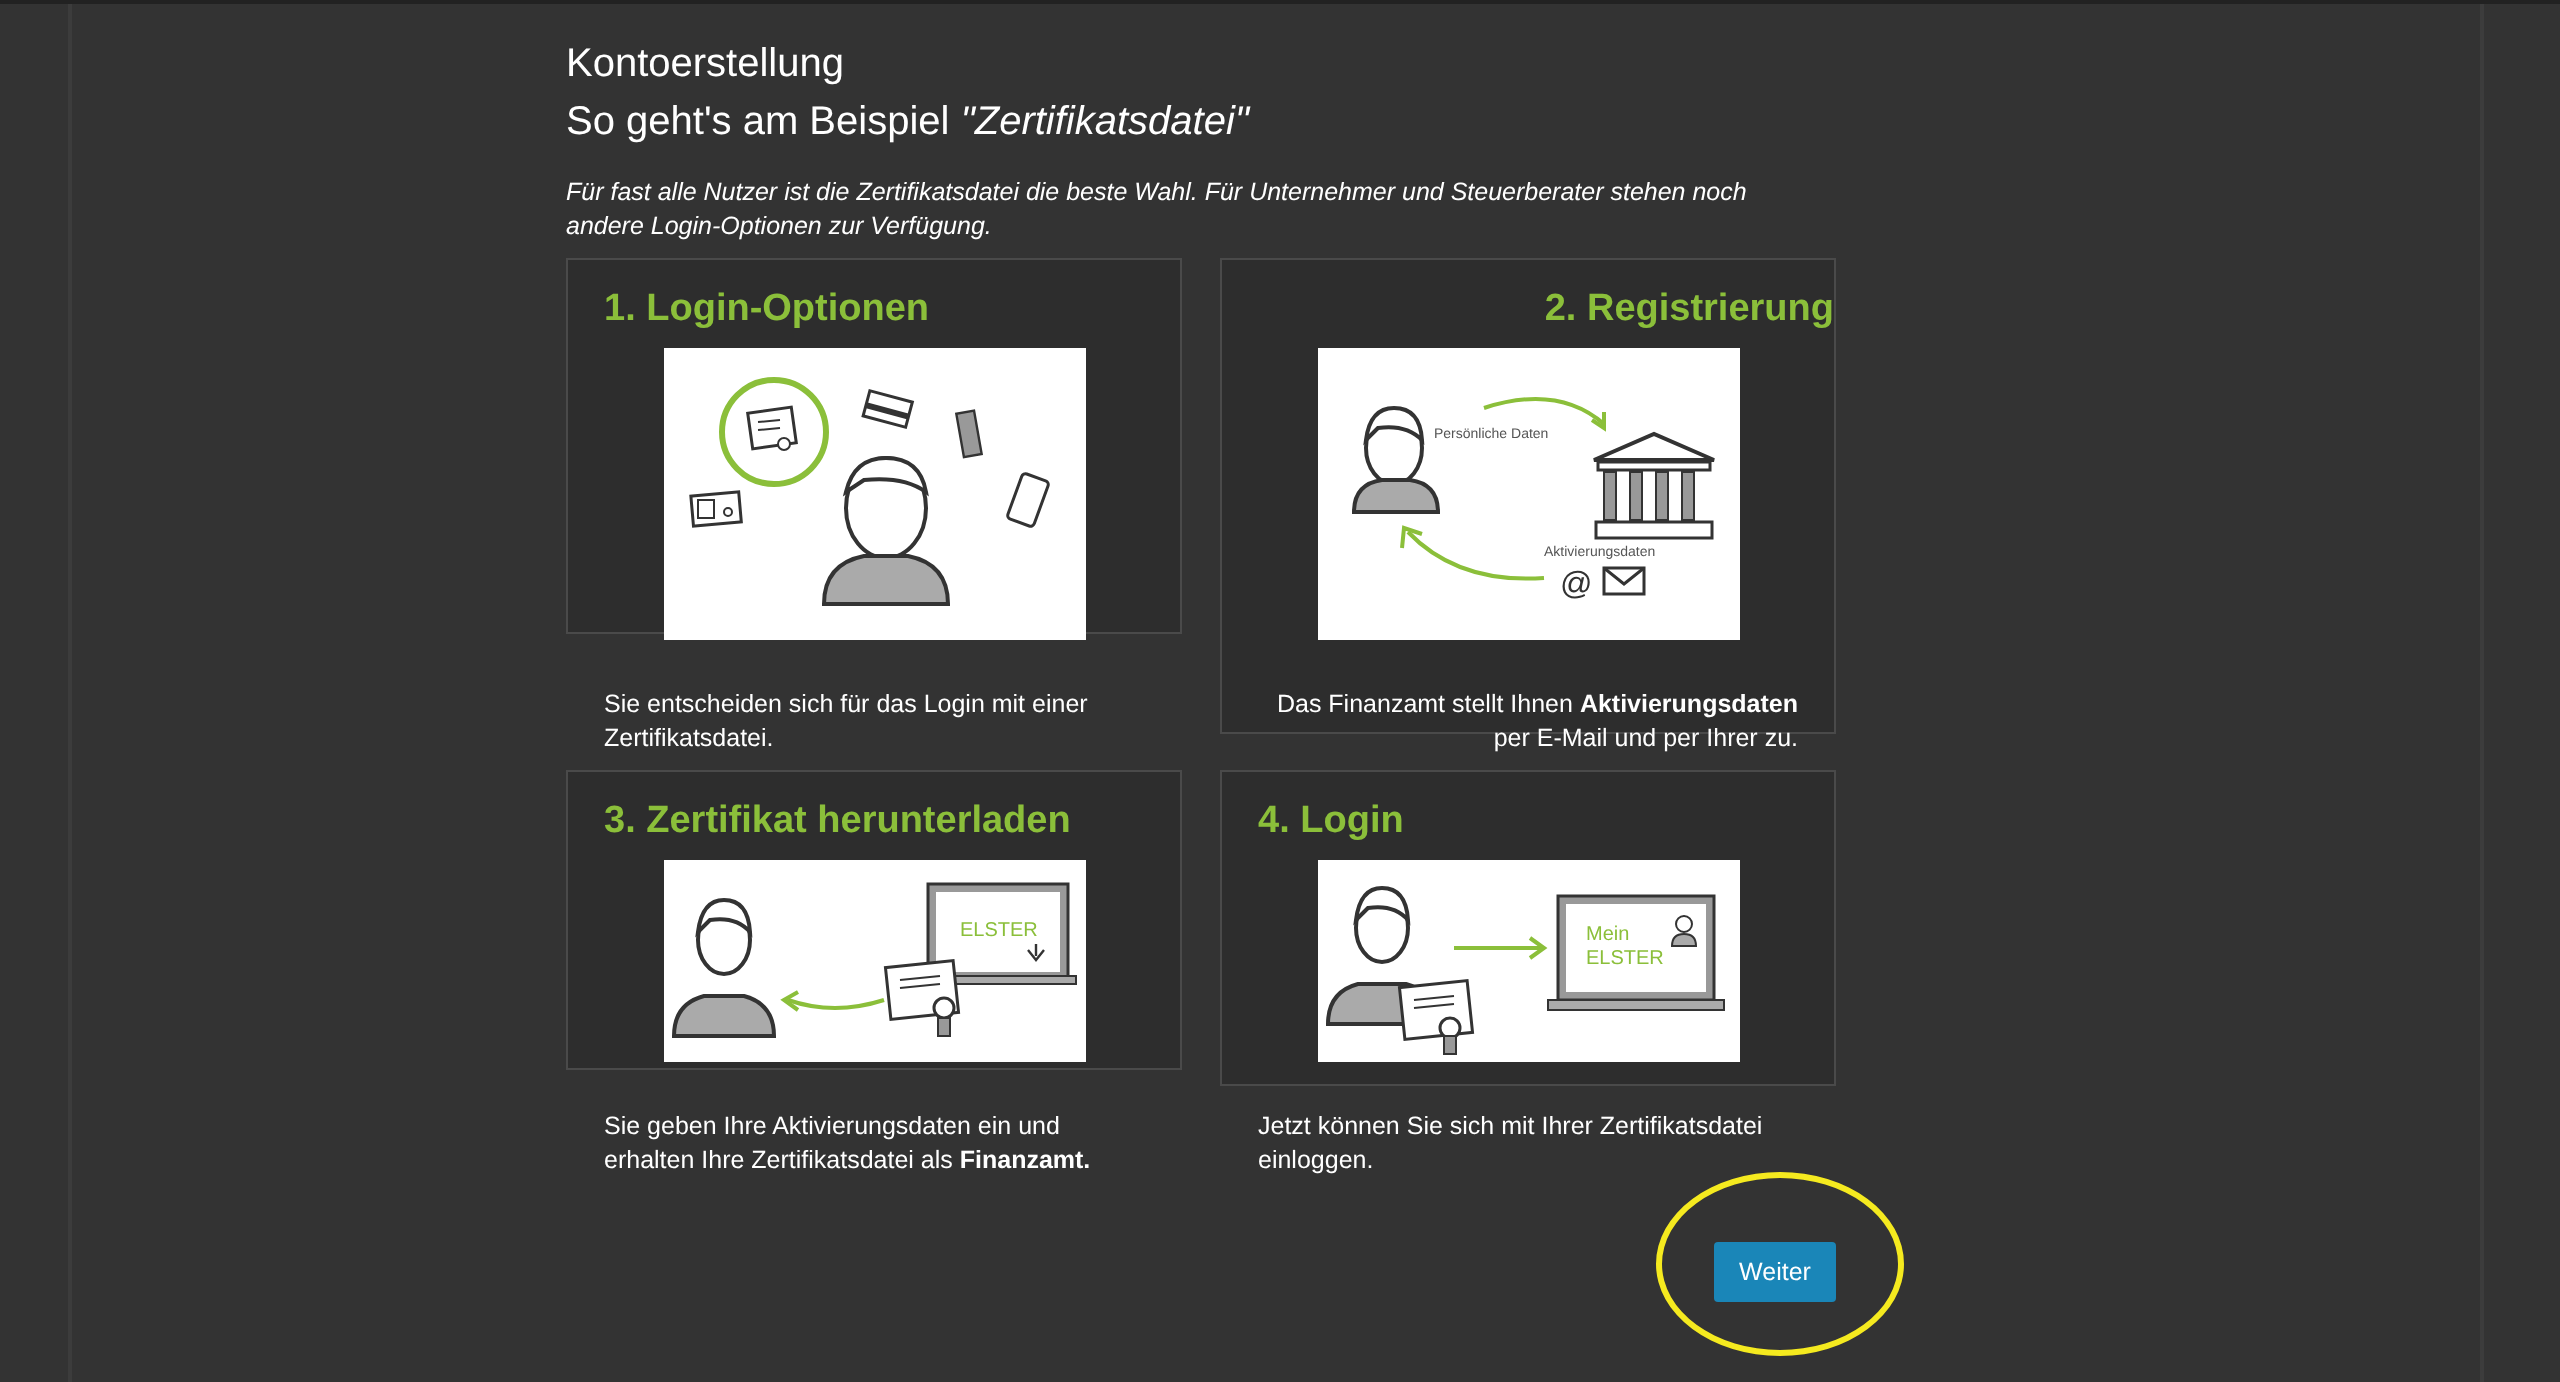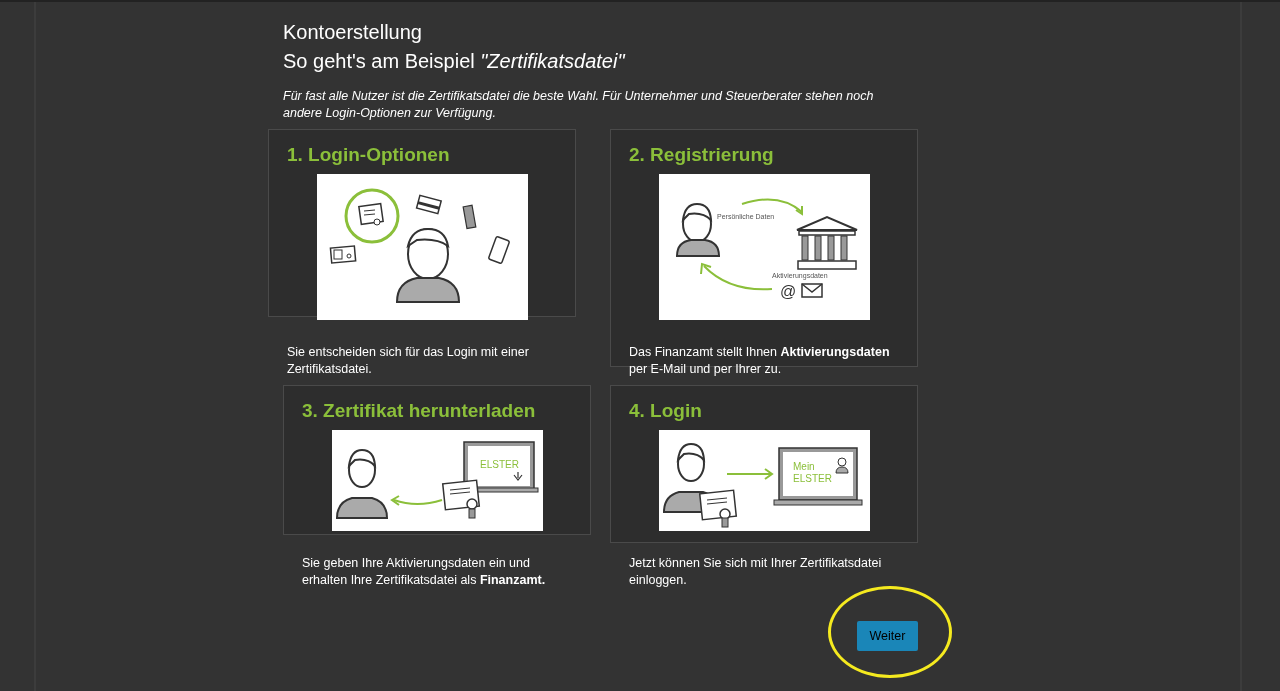--- a/index.html
+++ b/index.html
@@ -8,40 +8,40 @@
   .vline{position:absolute;top:2px;bottom:0;width:2px;background:#3c3c3c;}
   .content{position:absolute;left:283px;top:18px;width:640px;}
   h1{margin:0;font-weight:normal;font-size:20px;line-height:29px;color:#fff;}
   h1 em{font-style:italic;}
   .intro{margin:12px 0 0 0;font-size:12.5px;line-height:17px;width:620px;font-style:italic;}
   .card{position:absolute;width:308px;border:1px solid #4a4a4a;background:#2d2d2d;box-sizing:border-box;}
   .card h2{margin:14px 0 0 18px;font-size:19px;color:#8bbf3a;font-weight:bold;line-height:22px;}
   .card .img{margin:8px auto 0 auto;width:211px;background:#fff;position:relative;}
   .card p{margin:24px 18px 0 18px;font-size:12.5px;line-height:17px;}
   .card p b{font-weight:bold;}
-  .btn{position:absolute;left:857px;top:621px;width:61px;height:30px;background:#1a86b8;border:none;border-radius:2px;color:#000000;font-size:12.5px;font-family:"Liberation Sans",sans-serif;cursor:pointer;}
+  .btn{position:absolute;left:857px;top:621px;width:61px;height:30px;background:#1a86b8;border:none;border-radius:2px;color:#ffffff;font-size:12.5px;font-family:"Liberation Sans",sans-serif;cursor:pointer;}
   .highlight{position:absolute;left:828px;top:586px;width:118px;height:86px;border:3px solid #f5ea1f;border-radius:50%;pointer-events:none;}
   svg{display:block;}
 </style>
 </head>
 <body>
 
 <div class="topbar"></div>
 <div class="vline" style="left:34px"></div>
 <div class="vline" style="left:1240px"></div>
 
 <div class="content">
   <h1>
     <span>Kontoerstellung</span><br>
     <span>So geht's am Beispiel </span><em>"Zertifikatsdatei"</em>
   </h1>
   <p class="intro">Für fast alle Nutzer ist die Zertifikatsdatei die beste Wahl. Für Unternehmer und Steuerberater stehen noch andere Login-Optionen zur Verfügung.</p>
 </div>
 
-<div class="card" style="left:268px;top:129px;height:188px;">
+<div class="card" style="left:283px;top:129px;height:188px;">
   <h2>1. Login-Optionen</h2>
   <div class="img" style="height:146px">
     <svg width="211" height="146" viewBox="0 0 211 146">
       <circle cx="55" cy="42" r="26" fill="none" stroke="#8bbf3a" stroke-width="3"></circle>
       <rect x="43" y="31" width="22" height="18" fill="#fff" stroke="#333" stroke-width="1.5" transform="rotate(-8 54 40)"></rect>
       <line x1="47" y1="37" x2="58" y2="36" stroke="#333"></line>
       <line x1="47" y1="41" x2="58" y2="40" stroke="#333"></line>
       <circle cx="60" cy="48" r="3" fill="#fff" stroke="#333"></circle>
       <rect x="101" y="24" width="22" height="13" fill="#fff" stroke="#333" stroke-width="1.5" transform="rotate(15 112 30)"></rect>
       <rect x="101" y="30" width="22" height="3" fill="#333" transform="rotate(15 112 30)"></rect>
@@ -51,21 +51,21 @@
       <rect x="17" y="76" width="8" height="9" fill="none" stroke="#333"></rect>
       <circle cx="32" cy="82" r="2" fill="none" stroke="#333"></circle>
       <ellipse cx="111" cy="80" rx="20" ry="25" fill="#fff" stroke="#333" stroke-width="2"></ellipse>
       <path d="M91 72 Q95 55 111 55 Q128 55 131 72 Q120 64 100 66 Z" fill="#fff" stroke="#333" stroke-width="2"></path>
       <path d="M80 128 Q80 108 100 104 L122 104 Q142 108 142 128 Z" fill="#aaa" stroke="#333" stroke-width="2"></path>
     </svg>
   </div>
   <p>Sie entscheiden sich für das Login mit einer Zertifikatsdatei.</p>
 </div>
 
-<div class="card" style="left:610px;top:129px;height:238px;">
+<div class="card" style="left:610px;top:129px;height:238px;text-align:right;">
   <h2>2. Registrierung</h2>
   <div class="img" style="height:146px">
     <svg width="211" height="146" viewBox="0 0 211 146">
       <ellipse cx="38" cy="50" rx="14" ry="18" fill="#fff" stroke="#333" stroke-width="2"></ellipse>
       <path d="M24 46 Q26 30 38 30 Q51 30 52 46 Q44 38 30 40 Z" fill="#fff" stroke="#333" stroke-width="2"></path>
       <path d="M18 82 Q18 68 32 66 L46 66 Q60 68 60 82 Z" fill="#aaa" stroke="#333" stroke-width="2"></path>
       <text x="58" y="45" font-size="7" fill="#555" font-family="Liberation Sans, sans-serif">Persönliche Daten</text>
       <path d="M83 30 Q120 18 143 38" fill="none" stroke="#8bbf3a" stroke-width="2"></path>
       <path d="M137 36 L143 40 L143 32" fill="none" stroke="#8bbf3a" stroke-width="2"></path>
       <polygon points="138,56 168,43 198,56" fill="#fff" stroke="#333" stroke-width="2"></polygon>

